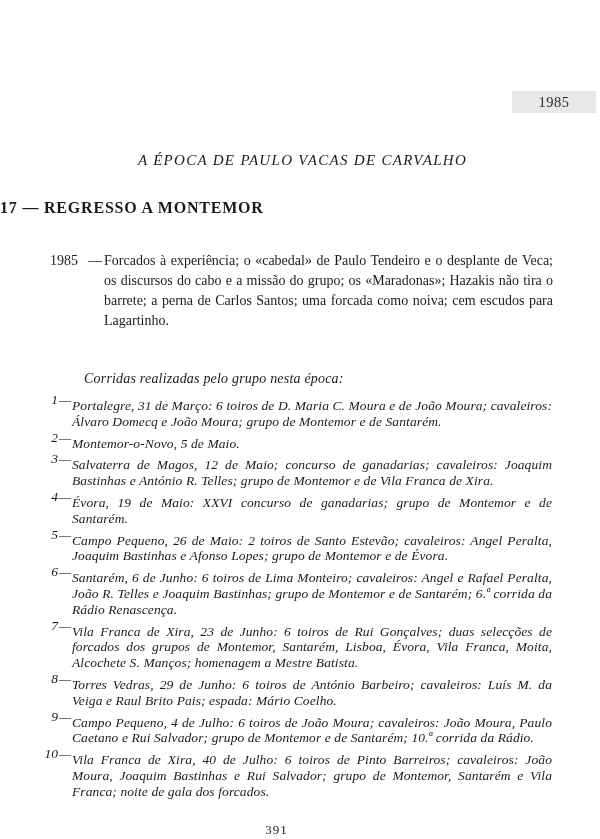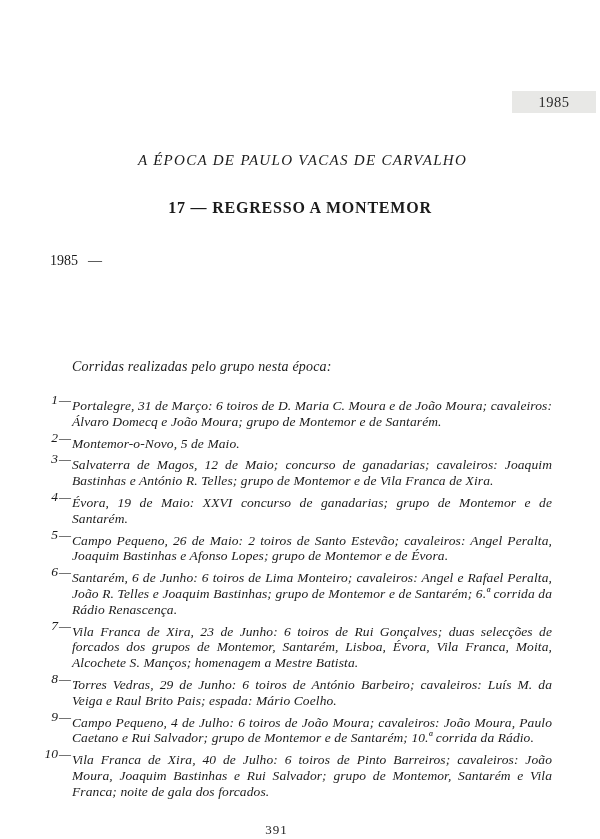--- a/index.html
+++ b/index.html
@@ -31,21 +31,21 @@
     font-style: italic;
     font-size: 15px;
     letter-spacing: 1.3px;
     white-space: nowrap;
   }
 
   .section-heading {
     position: absolute;
     left: 0; top: 199px; width: 600px;
     margin: 0;
-    text-align: center;
+    text-align: left;
     font-weight: bold;
     font-size: 16px;
     letter-spacing: 0.8px;
     white-space: nowrap;
   }
 
   .summary {
     position: absolute;
     left: 50px; top: 251px; width: 503px;
     margin: 0;
@@ -54,21 +54,21 @@
     font-size: 14px;
     line-height: 20px;
   }
   .summary .year-label { text-align: left; }
   .summary .dash { text-align: center; }
   .summary .txt { text-align: justify; }
 
   .list-intro {
     position: absolute;
     left: 72px; top: 359px;
-    margin: 0;
+    margin: 12px;
     font-style: italic;
     font-size: 14px;
     letter-spacing: 0.2px;
   }
 
   .corridas {
     position: absolute;
     left: 42px; top: 392px; width: 510px;
     margin: 0; padding: 0;
     list-style: none;
@@ -101,20 +101,21 @@
     <span>1985</span>
   </div>
 
   <div class="chapter-title">A ÉPOCA DE PAULO VACAS DE CARVALHO</div>
 
   <h1 class="section-heading">17 — REGRESSO A MONTEMOR</h1>
 
   <p class="summary">
     <span class="year-label">1985</span>
     <span class="dash">—</span>
+    <span class="txt">Forcados à experiência; o «cabedal» de Paulo Tendeiro e o desplante de Veca; os discursos do cabo e a missão do grupo; os «Maradonas»; Hazakis não tira o barrete; a perna de Carlos Santos; uma forcada como noiva; cem escudos para Lagartinho.</span>
   </p>
 
   <p class="list-intro">Corridas realizadas pelo grupo nesta época:</p>
 
   <ol class="corridas">
     <li class="corrida">
       <span class="num">1</span>
       <span class="dash">—</span>
       <span class="txt">Portalegre, 31 de Março: 6 toiros de D. Maria C. Moura e de João Moura; cavaleiros: Álvaro Domecq e João Moura; grupo de Montemor e de Santarém.</span>
     </li>

